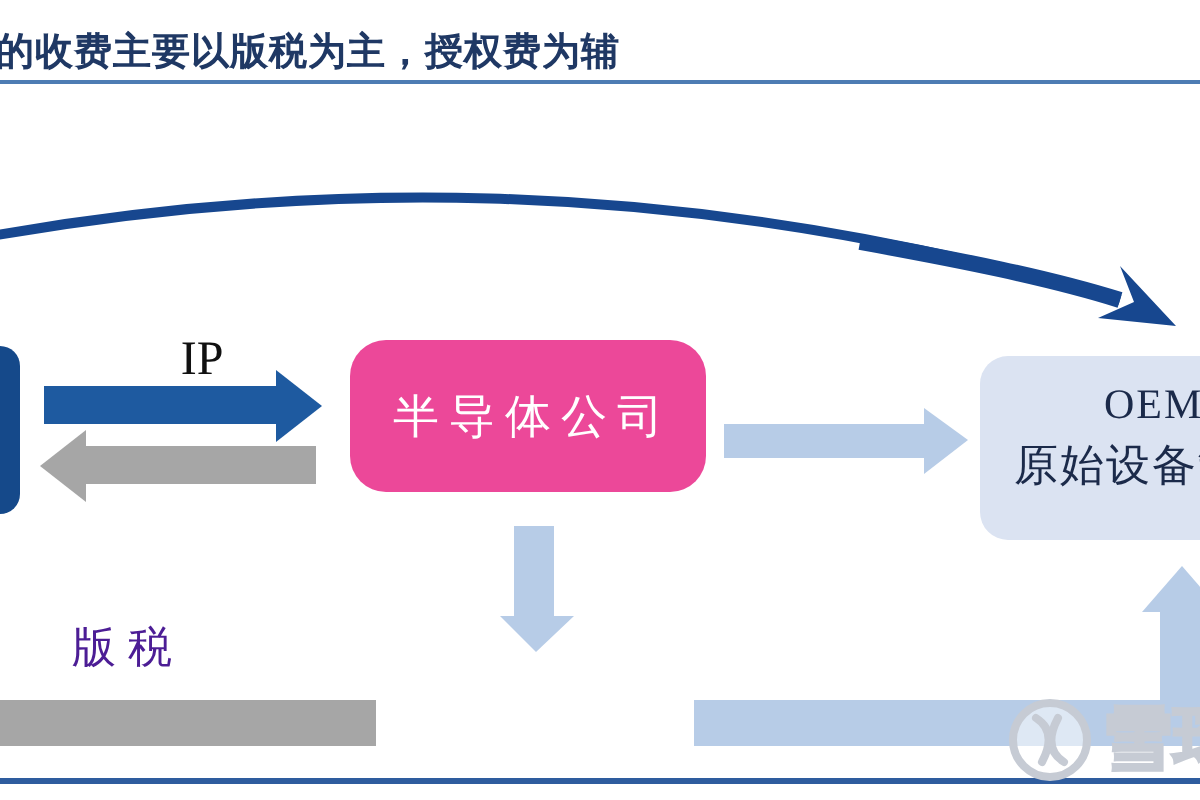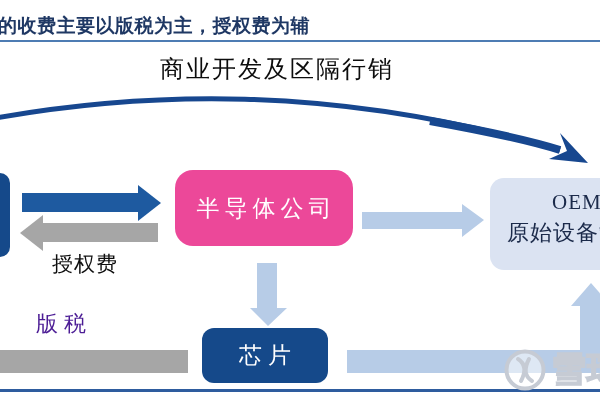--- a/index.html
+++ b/index.html
@@ -87,21 +87,20 @@
   }
 </style>
 </head>
 <body>
 
 <div id="stage">
 
   <div class="page-title">的收费主要以版税为主，授权费为辅</div>
   <div class="title-rule"></div>
 
-  <div class="curve-label">商业开发及区隔行销</div>
 
   <svg class="arrow-layer" width="600" height="400" viewBox="0 0 600 400">
 
     <g>
       <path d="M -10 119 C 140 92, 330 83, 560 150" fill="none" stroke="#17478F" stroke-width="5"></path>
       <path d="M 430 121 C 480 130, 525 139, 560 150" fill="none" stroke="#17478F" stroke-width="8"></path>
       <polygon points="588,163 560,133 567,151 549,159" fill="#17478F"></polygon>
     </g>
 
     <g fill="#1E5AA0">
@@ -139,25 +138,22 @@
 
   <div class="box box-semi">
     <span class="lbl">半导体公司</span>
   </div>
 
   <div class="box box-oem">
     <span class="oem-line1">OEM</span>
     <span class="oem-line2">原始设备制造商</span>
   </div>
 
-  <div class="box box-chip">
-    <span class="lbl">芯片</span>
-  </div>
 
-  <div class="license-label">授权费</div>
+  <div class="ip-label">IP</div>
   <div class="royalty-label">版税</div>
 
   <div class="bottom-rule"></div>
 
   <div class="watermark">
     <svg width="44" height="44" viewBox="0 0 44 44">
       <circle cx="22" cy="22" r="18.5" fill="rgba(255,255,255,0.55)" stroke="#c6cbd4" stroke-width="4"></circle>
       <path d="M 15 11 q 11 7 3 22" fill="none" stroke="#c6cbd4" stroke-width="4" stroke-linecap="round"></path>
       <path d="M 29 33 q -11 -7 -3 -22" fill="none" stroke="#c6cbd4" stroke-width="4" stroke-linecap="round"></path>
     </svg>

